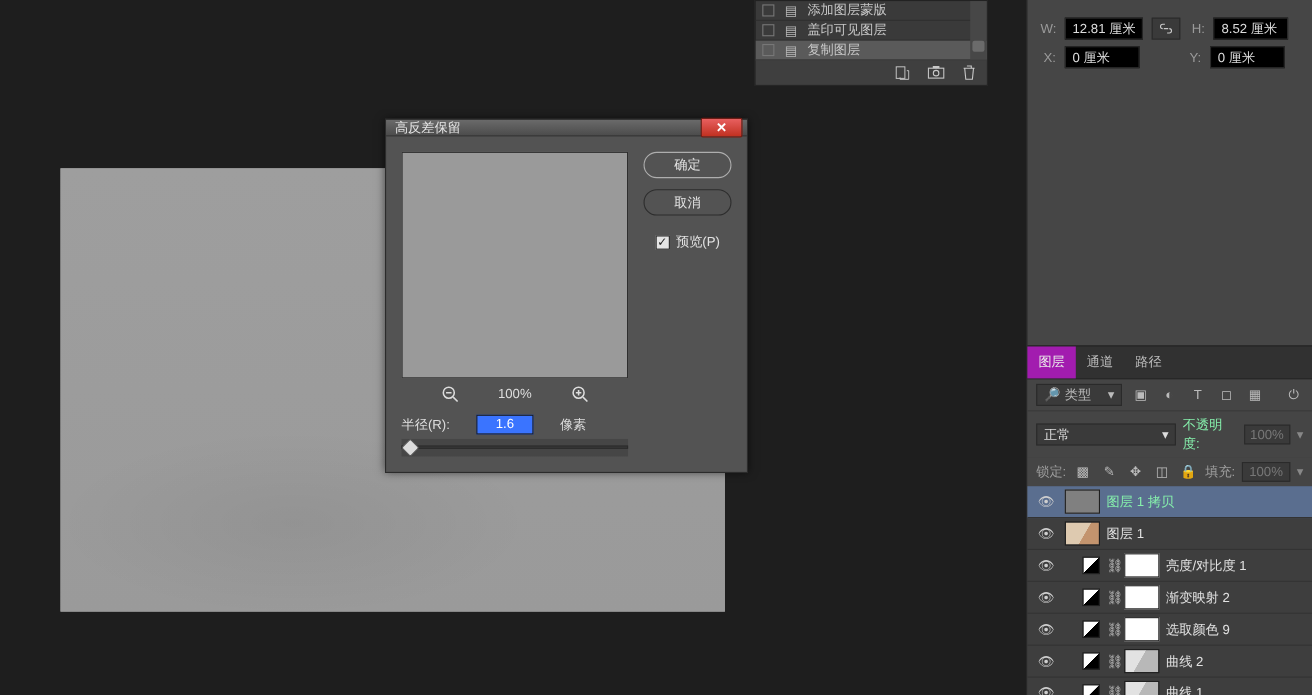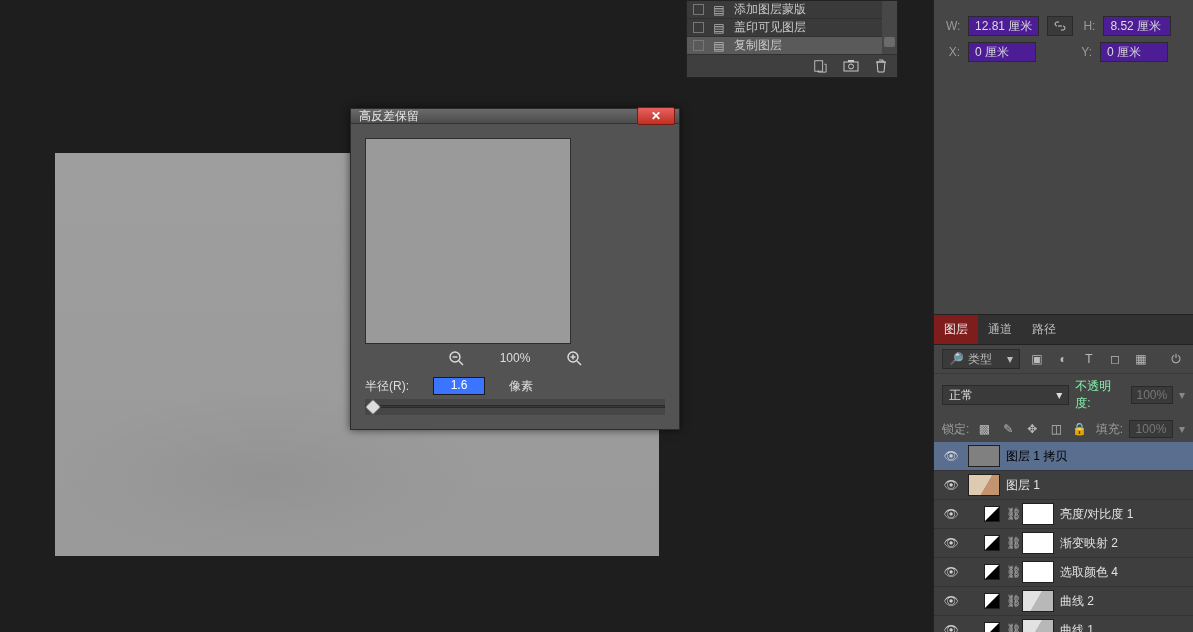--- a/index.html
+++ b/index.html
@@ -38,26 +38,26 @@
   .btn { width:80px; height:24px; border:1px solid #2d2d2d; border-radius:12px; background:#535353; color:#e4e4e4; display:flex; align-items:center; justify-content:center; }
   .btn.primary { border:1px solid #aeaeae; }
   .chk-row { display:flex; align-items:center; gap:6px; margin-top:6px; color:#e2e2e2; }
   .chk { width:13px; height:13px; background:#e4e4e4; border:1px solid #222; display:flex; align-items:center; justify-content:center; font-size:11px; color:#222; }
 
   
   .right { position:absolute; left:933px; top:0; width:260px; height:632px; background:#464646; border-left:1px solid #222; }
   .props { padding:10px 12px; color:#b8b8b8; }
   .prow { display:flex; align-items:center; gap:8px; margin:6px 0; }
   .plabel { width:14px; text-align:right; color:#9a9a9a; }
-  .pfield { height:20px; background:#4c1d95; border:1px solid #2a2a2a; color:#ddd; padding:0 6px; display:flex; align-items:center; min-width:68px; }
+  .pfield { height:20px; background:#000000; border:1px solid #2a2a2a; color:#ddd; padding:0 6px; display:flex; align-items:center; min-width:68px; }
   .link-ico { width:26px; height:20px; background:#3a3a3a; border:1px solid #2a2a2a; display:flex; align-items:center; justify-content:center; }
 
   .panel-tabs { display:flex; background:#313131; border-top:1px solid #222; border-bottom:1px solid #222; margin-top:236px; }
   .ptab { padding:6px 10px; color:#bdbdbd; }
-  .ptab.sel { background:#7f1d1d; color:#eaeaea; }
+  .ptab.sel { background:#a21caf; color:#eaeaea; }
 
   .panel-bar { display:flex; align-items:center; gap:8px; padding:4px 8px; background:#454545; }
   .search { flex:0 0 78px; height:20px; background:#3a3a3a; border:1px solid #2a2a2a; color:#bbb; display:flex; align-items:center; padding:0 6px; gap:4px; }
   .iconbtn { width:18px; height:18px; color:#bbb; display:flex; align-items:center; justify-content:center; }
 
   .panel-bar2 { display:flex; align-items:center; gap:6px; padding:4px 8px; background:#454545; border-top:1px solid #3a3a3a; }
   .blend { width:132px; height:20px; background:#3a3a3a; border:1px solid #2a2a2a; display:flex; align-items:center; padding:0 6px; justify-content:space-between; color:#ddd; }
   .opac-field { width:44px; height:18px; background:#3a3a3a; border:1px solid #2a2a2a; color:#777; display:flex; align-items:center; justify-content:center; }
   .lock-row { display:flex; align-items:center; gap:6px; padding:4px 8px; color:#9e9e9e; background:#454545; }
   .lockicons { display:flex; gap:6px; }
@@ -68,21 +68,21 @@
   .eye { width:22px; text-align:center; color:#cfcfcf; }
   .thumb { width:32px; height:22px; background:#bdbdbd; border:1px solid #1f1f1f; }
   .thumb.adj { background:linear-gradient(135deg,#fff 49%,#000 51%); }
   .thumb.grey { background:#808080; }
   .thumb.white { background:#ffffff; }
   .thumb.img { background:linear-gradient(120deg,#decab0 0 55%,#c3946e 56% 100%); }
   .thumb.img2 { background:linear-gradient(120deg,#e2e2e2 0 45%,#b8b8b8 46% 100%); }
   .mini { width:16px; height:16px; }
   .chain { width:10px; text-align:center; color:#c8c8c8; }
   .lname { color:#e2e2e2; }
-  .layer.sel .lname { color:#000000; }
+  .layer.sel .lname { color:#86efac; }
 
   svg { display:block; }
 </style>
 </head>
 <body>
 
 <div class="canvas-area">
   <div class="canvas-doc">
     <div class="sketch"></div>
   </div>
@@ -158,20 +158,32 @@
       <div class="radius-row">
         <span>半径(R):</span>
         <span class="radius-input sel">1.6</span>
         <span>像素</span>
       </div>
       <div class="slider-track">
         <div class="slider-groove"></div>
         <div class="slider-handle"></div>
       </div>
     </div>
+    <div class="btn-col">
+      <div class="btn primary">
+          <span>确定</span>
+        </div>
+      <div class="btn">
+          <span>取消</span>
+        </div>
+      <div class="chk-row">
+        <span class="chk">✓</span>
+        <span>预览(P)</span>
+      </div>
+    </div>
   </div>
 </div>
 
 <div class="right">
   <div class="props">
     <div class="prow">
       <span class="plabel">W:</span>
       <span class="pfield">12.81 厘米</span>
       <span class="link-ico">
         <svg width="14" height="12" viewBox="0 0 14 12">
@@ -260,21 +272,21 @@
       <span class="chain">⛓</span>
       <span class="thumb white"></span>
       <span class="lname">渐变映射 2</span>
     </div>
     <div class="layer">
       <span class="eye">👁</span>
       <span style="width:10px"></span>
       <span class="mini thumb adj"></span>
       <span class="chain">⛓</span>
       <span class="thumb white"></span>
-      <span class="lname">选取颜色 4</span>
+      <span class="lname">选取颜色 9</span>
     </div>
     <div class="layer">
       <span class="eye">👁</span>
       <span style="width:10px"></span>
       <span class="mini thumb adj"></span>
       <span class="chain">⛓</span>
       <span class="thumb img2"></span>
       <span class="lname">曲线 2</span>
     </div>
     <div class="layer">

